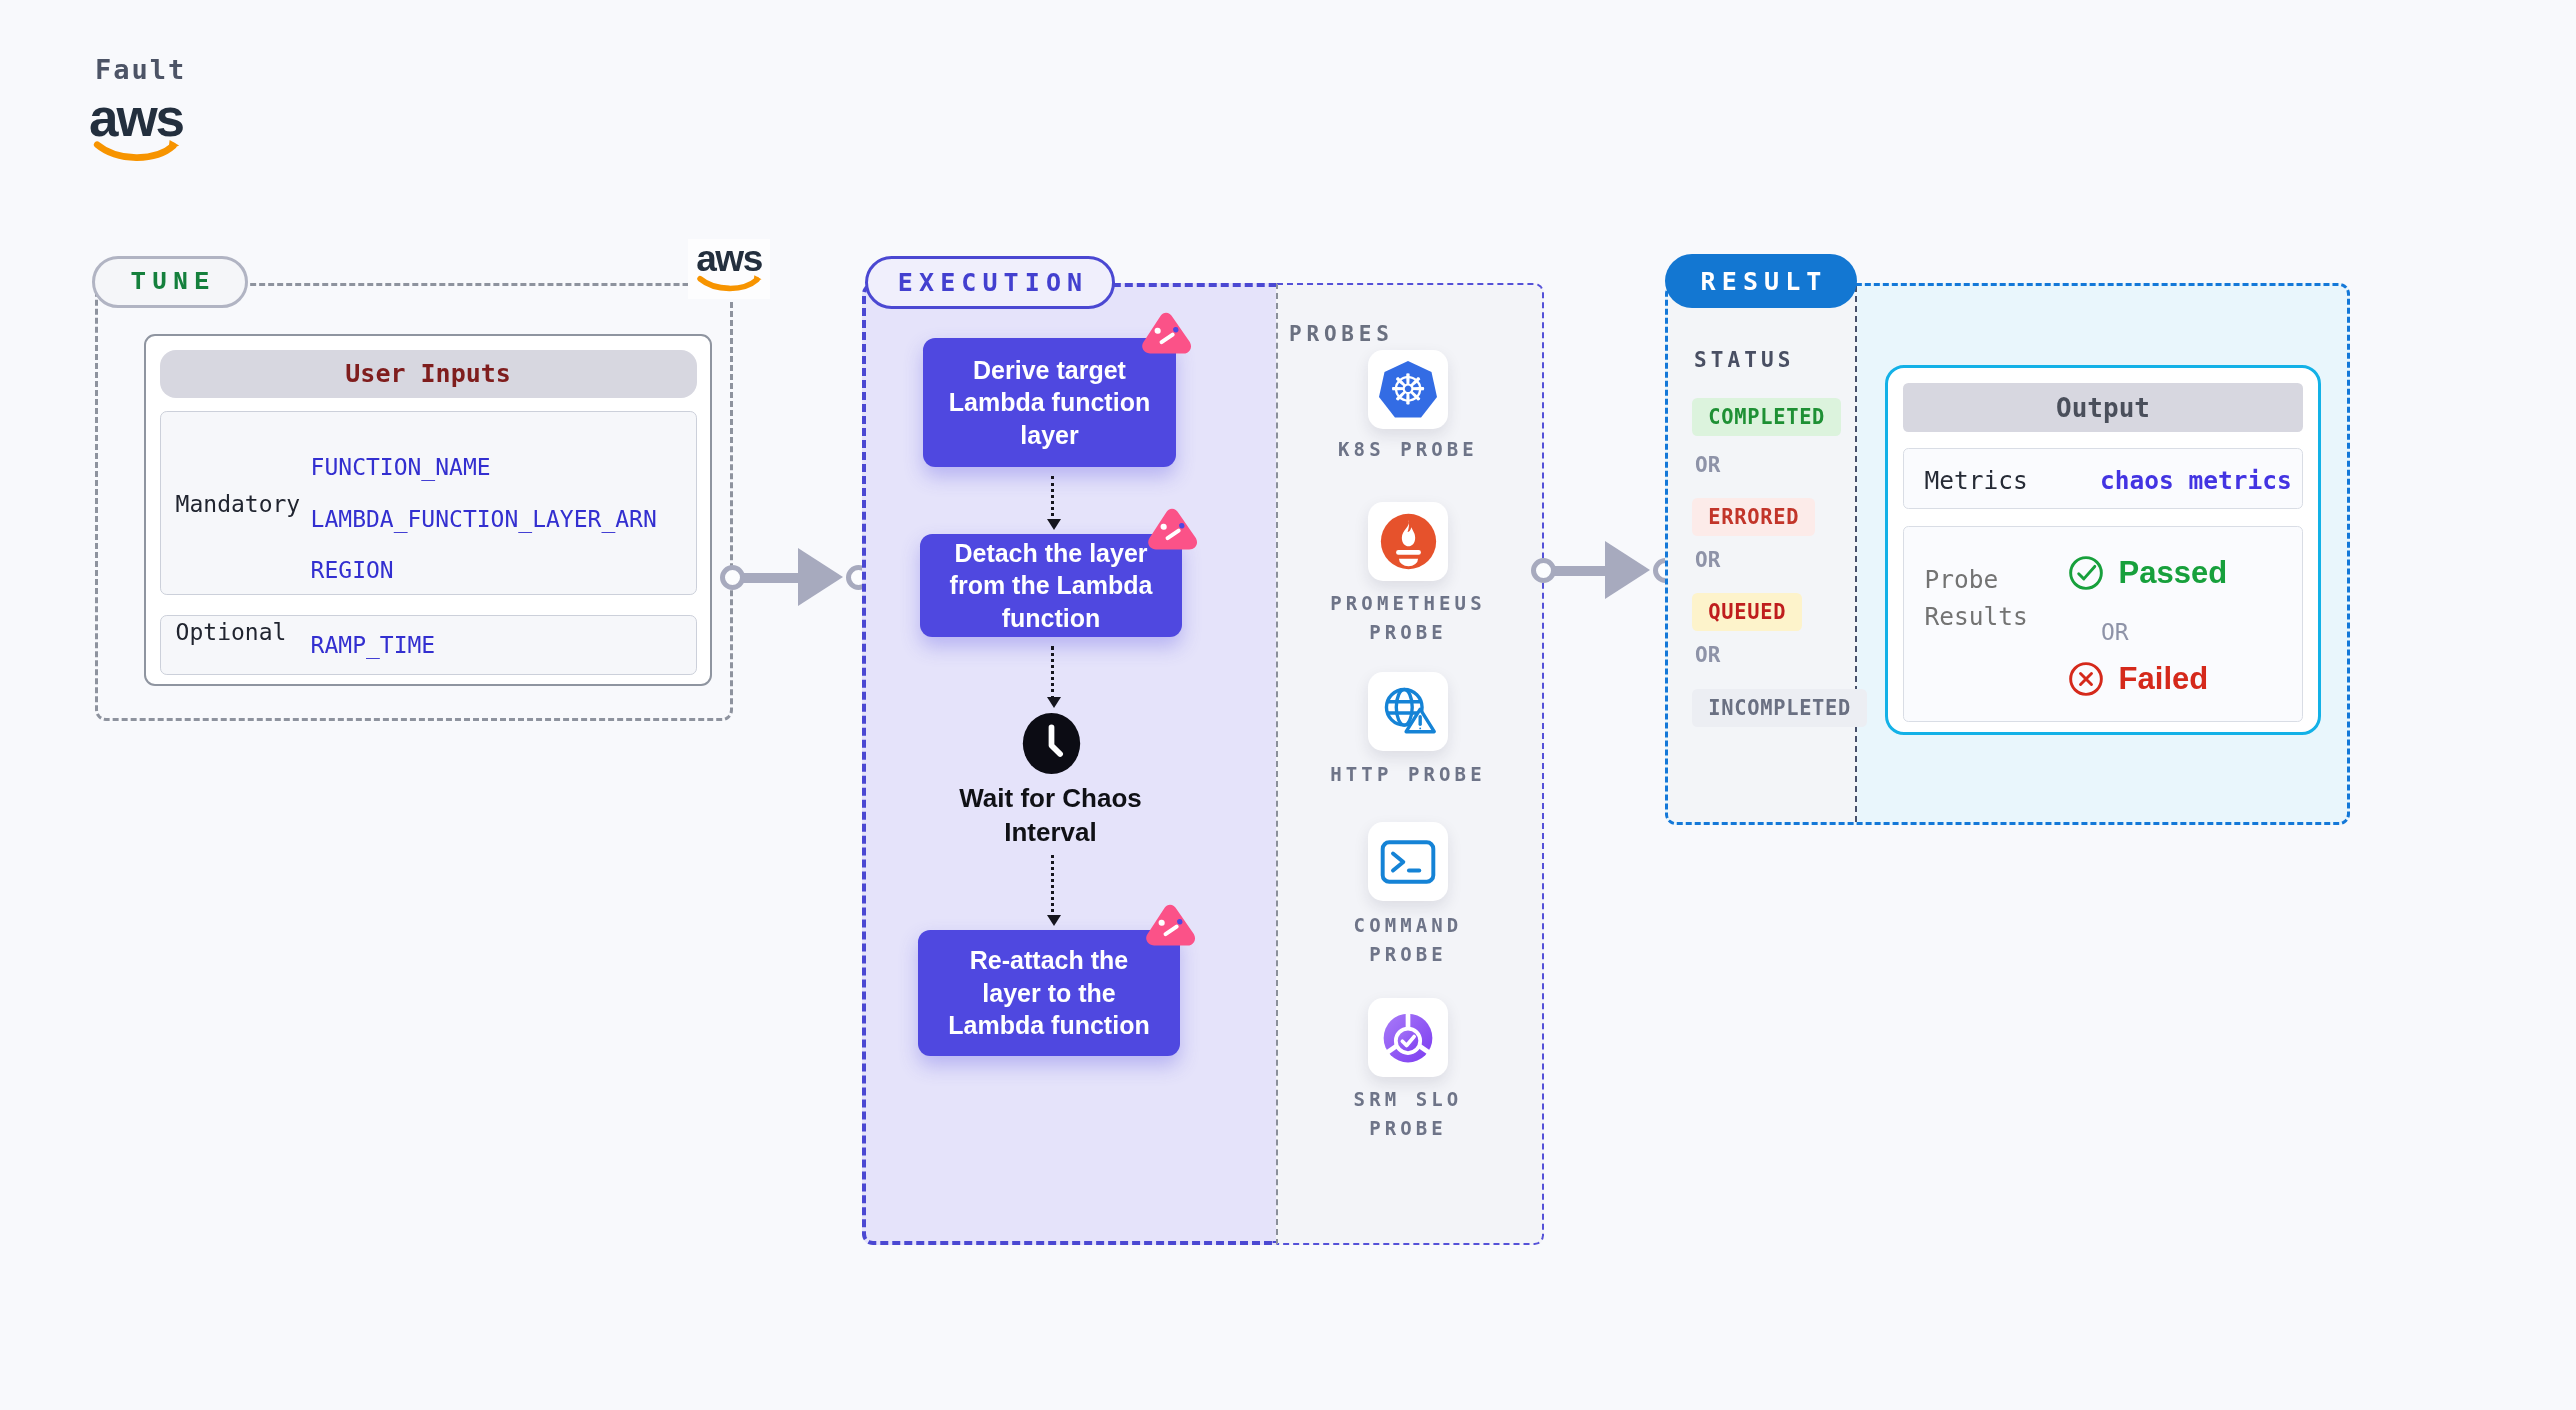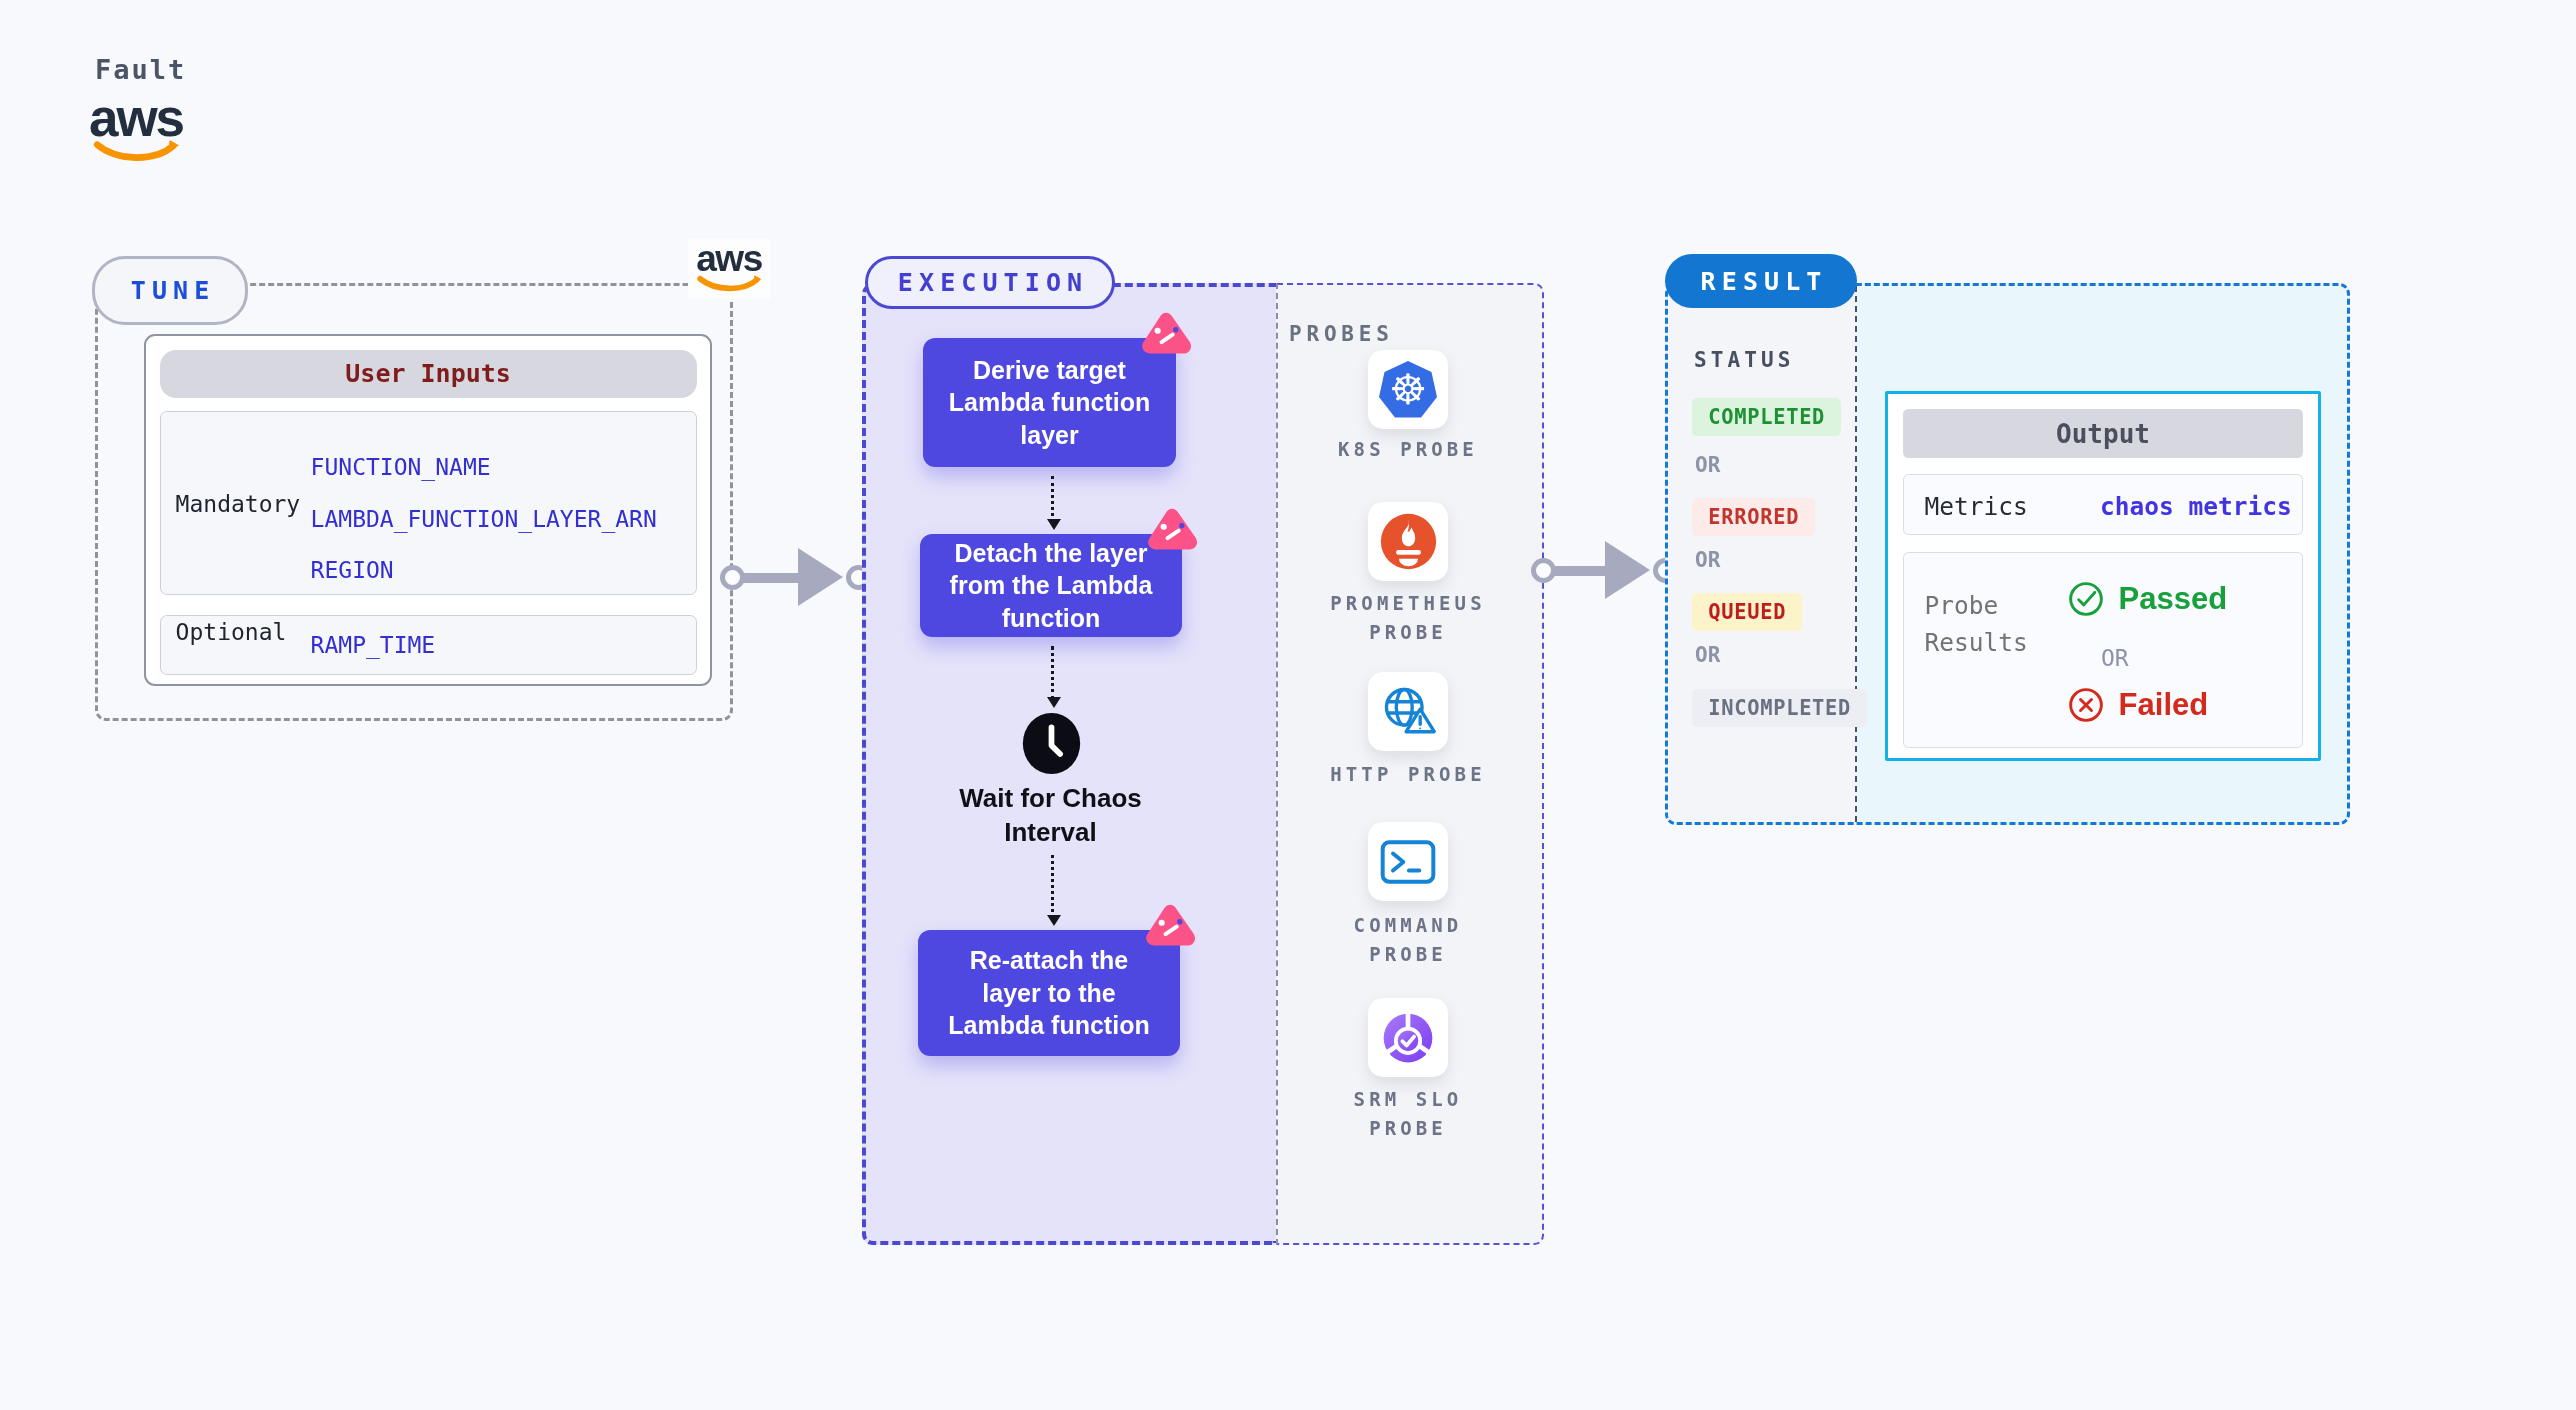--- a/index.html
+++ b/index.html
@@ -19,21 +19,21 @@
   .aws-logo { display:flex; flex-direction:column; align-items:center; line-height:0.85; }
   .aws-logo .aws-word { font-family:"Liberation Sans",sans-serif; font-weight:700; color:#232f3e; letter-spacing:-2px; }
   .aws-big { left:90px; top:95px; width:92px; }
   .aws-big .aws-word { font-size:53px; }
   .aws-small { left:688px; top:239px; width:82px; background:#fdfdfe; padding:4.1px 6.8px 6.8px; }
   .aws-small .aws-word { font-size:37px; letter-spacing:-1.4px; }
 
   
   .pill { display:flex; align-items:center; justify-content:center;
           border-radius:33px; font-weight:700; font-size:25px; letter-spacing:6.1px; text-indent:6.1px; }
-  .tune-pill { left:92px; top:256px; width:156px; height:69px; background:#f5f6f9; border:3.4px solid #b1b4c3; color:#1d4ed8; }
+  .tune-pill { left:92px; top:256px; width:156px; height:52px; background:#f5f6f9; border:3.4px solid #b1b4c3; color:#15803d;font-family:Liberation Mono, monospace; }
   .exec-pill { left:865px; top:256px; width:250px; height:53px; background:#f0effc; border:3.4px solid #4b48d2; color:#4340cf; }
   .result-pill { left:1665px; top:254px; width:192px; height:54px; background:#1377d2; color:#ffffff; }
 
   
   .tune-box { left:95px; top:283px; width:638px; height:438px; border:3.4px dashed #8e939e; border-radius:11px; }
   .ui-card { left:144px; top:334px; width:568px; height:352px; background:#ffffff; border:2px solid #8f95a0; border-radius:11px; }
   .ui-header { left:13.6px; top:13.6px; width:537px; height:48px; background:#d7d7e0; border-radius:16px;
                display:flex; align-items:center; justify-content:center; font-weight:700; font-size:25px; color:#7f1d1d; }
   .ui-row { left:13.6px; width:537px; background:#f6f7fa; border:1.4px solid #ccd0da; border-radius:6.8px; }
   .ui-row-mandatory { top:75px; height:184px; }
@@ -94,22 +94,22 @@
   .status-heading { left:1694px; top:348px; font-weight:700; font-size:21px; letter-spacing:4.1px; color:#494f63; }
   .badge { position:absolute; left:1692px; padding:6.8px 16.3px; border-radius:5.4px;
            font-weight:700; font-size:20.4px; letter-spacing:0.7px; }
   .badge-completed   { top:398px; background:#dcf3dd; color:#1e9034; }
   .badge-errored     { top:498px; background:#fcebe9; color:#c2352a; }
   .badge-queued      { top:593px; background:#fdf3cb; color:#bf1d1d; }
   .badge-incompleted { top:689px; background:#eceef3; color:#6a7082; }
   .or-label { position:absolute; left:1695px; font-weight:700; font-size:21px; color:#8e93a8; }
   .or-1 { top:453px; } .or-2 { top:548px; } .or-3 { top:643px; }
 
-  .output-card { left:1885px; top:391px; width:436px; height:370px; background:#ffffff;
-                 border:3.4px solid #13b1e7; border-radius:2px; }
+  .output-card { left:1885px; top:365px; width:436px; height:370px; background:#ffffff;
+                 border:3.4px solid #13b1e7; border-radius:19px; }
   .output-header { left:15px; top:15px; width:400px; height:49px; background:#d7d7e0; border-radius:5.4px;
                    display:flex; align-items:center; justify-content:center; font-weight:700; font-size:26px; color:#4a4f5b; }
   .output-row { left:15px; width:400px; background:#fafbfe; border:1.4px solid #d9dde5; border-radius:5.4px; }
   .row-metrics { top:80px; height:61px; }
   .row-probe-results { top:158px; height:196px; }
   .metrics-label { left:20.4px; top:17px; font-size:24.5px; color:#262b36; }
   .metrics-value { left:190px; top:17px; width:204px; text-align:center; font-weight:600; font-size:24.5px; color:#4334e2; }
   .probe-results-label { left:20.4px; top:35px; width:122px; font-size:24.5px; color:#737373; line-height:1.5; }
   .verdict { position:absolute; display:flex; align-items:center; gap:13.6px;
              font-weight:700; font-size:31px; font-family:"Liberation Sans",sans-serif; }

